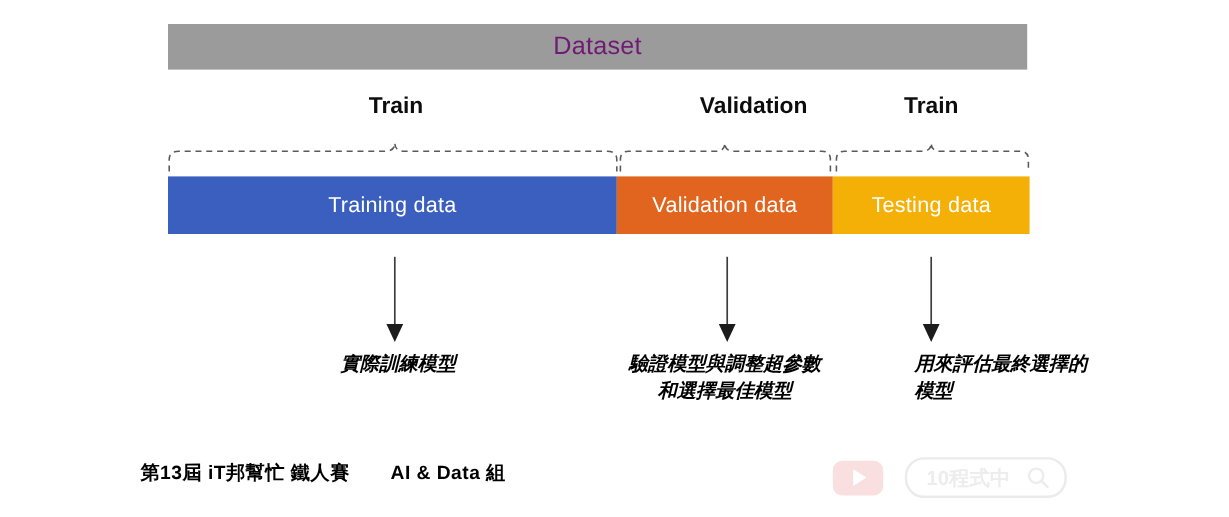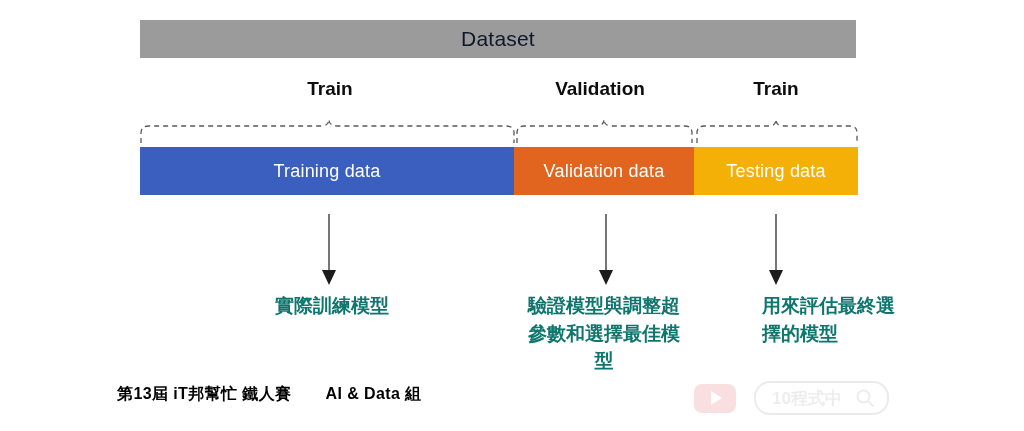--- a/index.html
+++ b/index.html
@@ -27,36 +27,36 @@
     top: 20px;
     width: 716px;
     height: 38px;
     background: #9b9b9b;
     display: flex;
     align-items: center;
     justify-content: center;
   }
   .dataset-bar-label {
     font-size: 21px;
-    color: #0f172a;
+    color: #701a75;
     letter-spacing: 0.2px;
   }
 
   
   .split-label {
     position: absolute;
     top: 78px;
     font-size: 19px;
     font-weight: bold;
     color: #0d0d0d;
     text-align: center;
     white-space: nowrap;
   }
   .split-label.train      { left: 200px;  width: 260px; text-align: center; }
-  .split-label.validation { left: 500px;  width: 200px; }
+  .split-label.validation { left: 528px;  width: 200px; }
   .split-label.test       { left: 696px;  width: 160px; }
 
   
   .brace-layer {
     position: absolute;
     left: 0;
     top: 0;
     width: 1024px;
     height: 431px;
     pointer-events: none;
@@ -94,24 +94,25 @@
     left: 0;
     top: 0;
     width: 1024px;
     height: 431px;
     pointer-events: none;
   }
 
   
   .caption {
     position: absolute;
-    font-size: 19px;
-    font-weight: bold;
-    color: #0f766e;
+    font-size: 16px;
+    font-weight: bold;
+    color: #000000;
     line-height: 1.45;
+    font-style: italic;
   }
   .caption.train      { left: 234px; top: 292px; width: 196px; text-align: center; }
   .caption.validation { left: 521px; top: 292px; width: 166px; text-align: center; }
   .caption.test       { left: 762px; top: 292px; width: 150px; text-align: left; }
 
   
   .wm-left {
     position: absolute;
     left: 117px;
     top: 384px;

